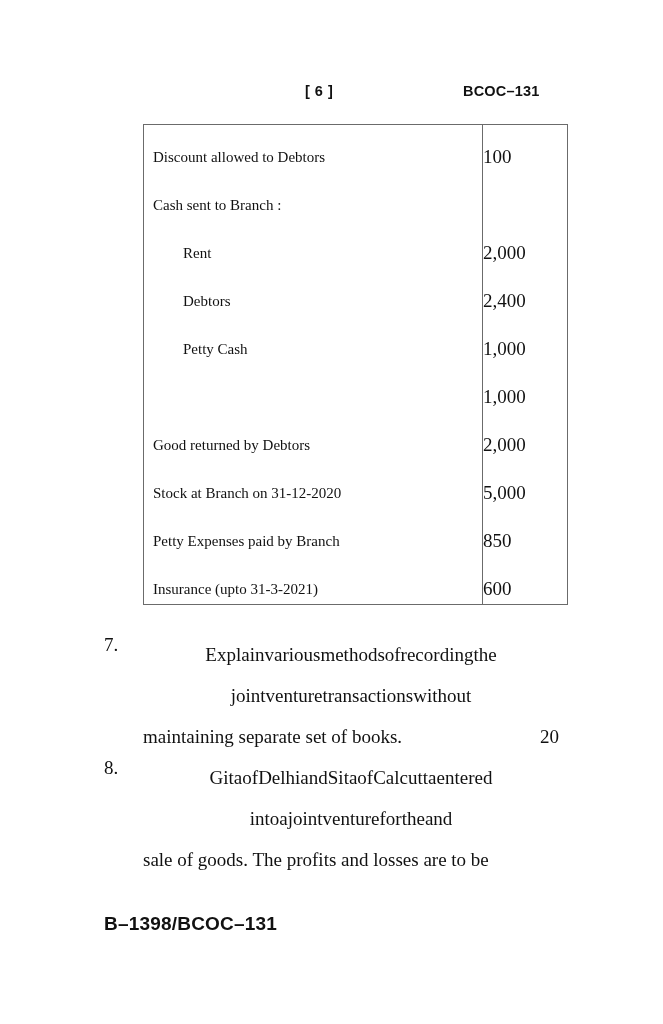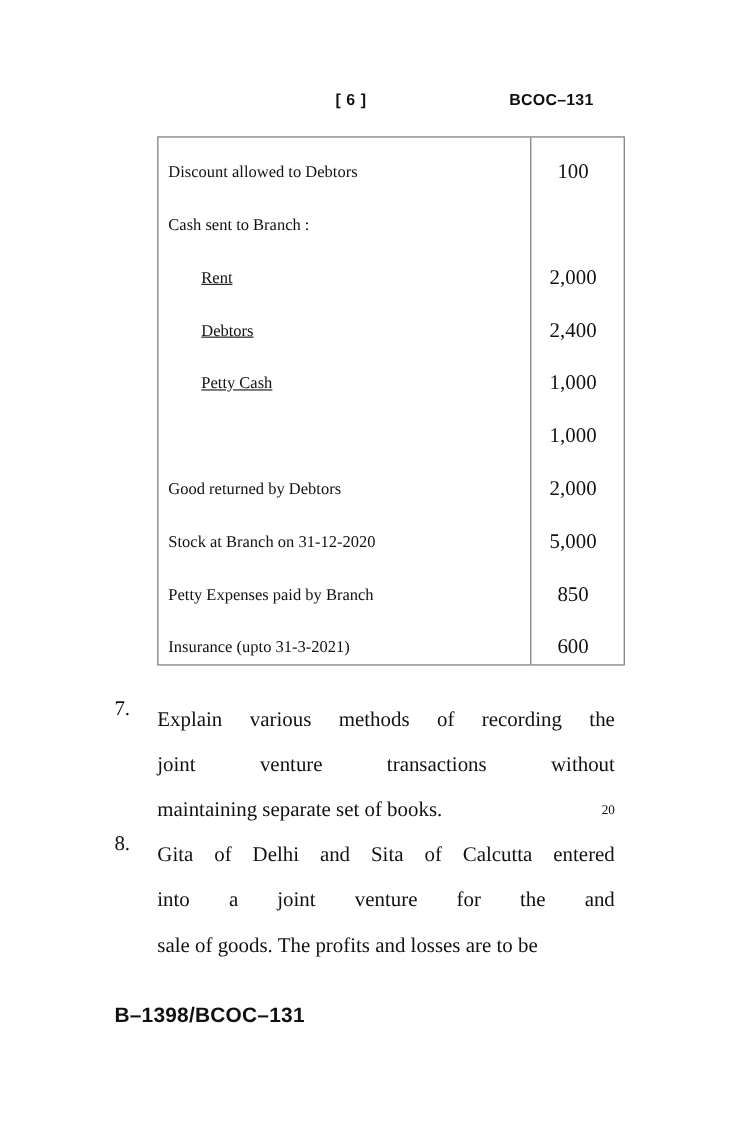--- a/index.html
+++ b/index.html
@@ -80,28 +80,27 @@
   }
   .ledger-label {
     position: absolute;
     left: 9px;
     top: 0;
     font-size: 15px;
     white-space: nowrap;
   }
   .ledger-row.indent .ledger-label {
     left: 39px;
-    text-decoration: underline;
   }
   .ledger-amount {
     position: absolute;
     left: 339px;
     width: 76px;
     top: 0;
-    text-align: center;
+    text-align: left;
     font-size: 19px;
     white-space: nowrap;
   }
 
   
   .question {
     position: absolute;
     left: 104px;
     width: 455px;
   }
@@ -118,27 +117,27 @@
   }
   .q-line {
     position: relative;
     height: 41px;
     line-height: 41px;
     font-size: 19px;
     white-space: nowrap;
   }
   .q-line.justify {
     display: flex;
-    justify-content: space-between;
+    justify-content: center;
   }
   .q-line .marks {
     position: absolute;
     right: 0;
     top: 0;
-    font-size: 12px;
+    font-size: 19px;
   }
   #question-7 { top: 634px; }
   #question-8 { top: 757px; }
 
   
   .footer-code {
     position: absolute;
     left: 104px;
     top: 913px;
     font-family: "Liberation Sans", "DejaVu Sans", sans-serif;

